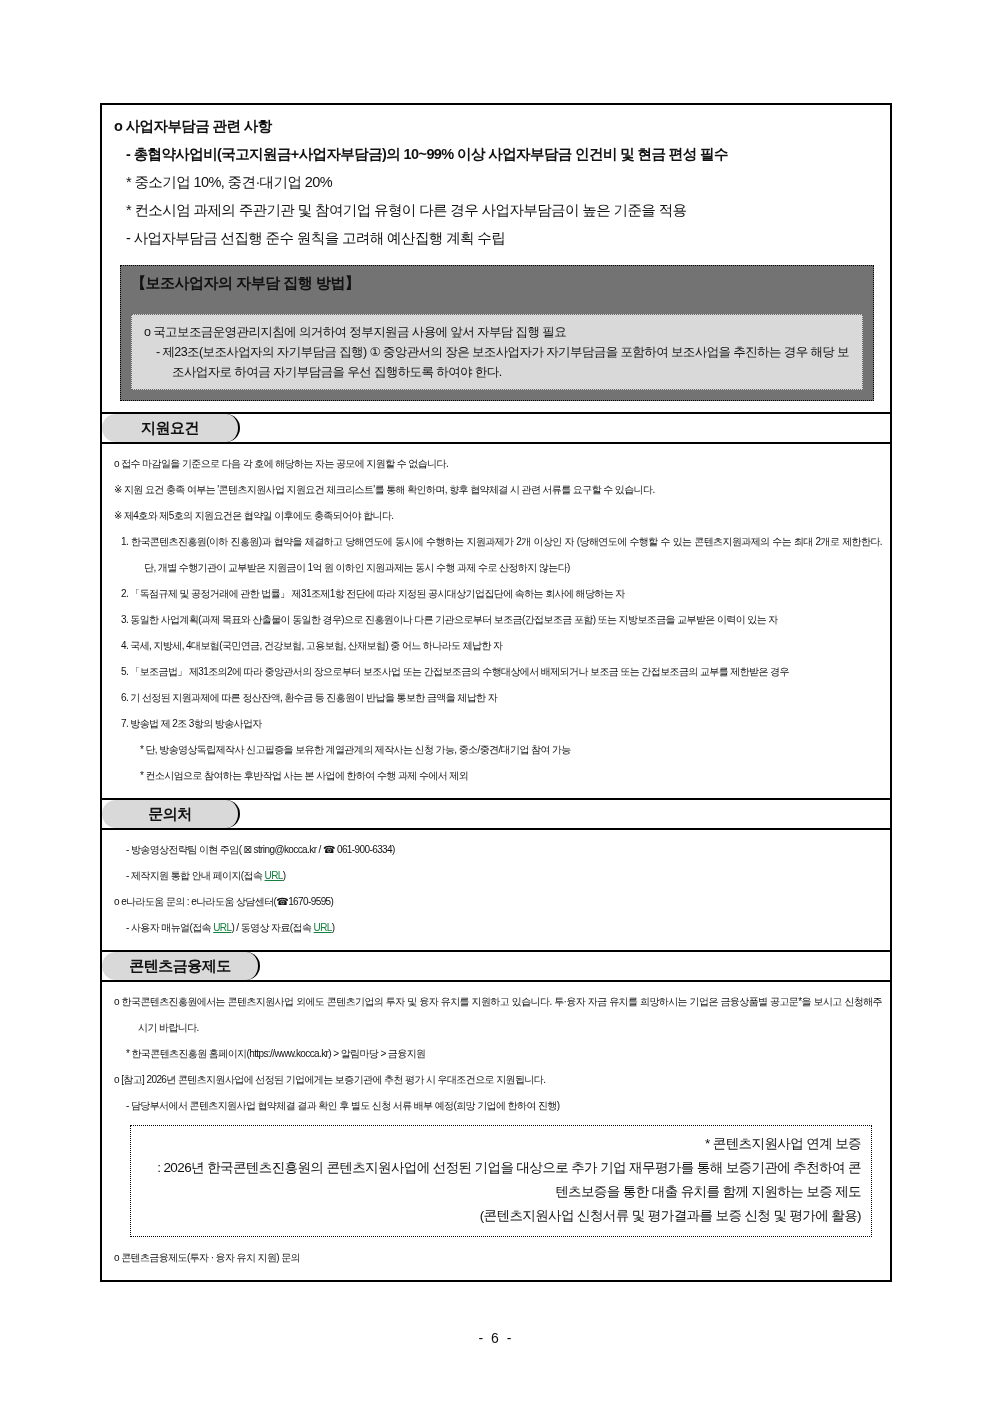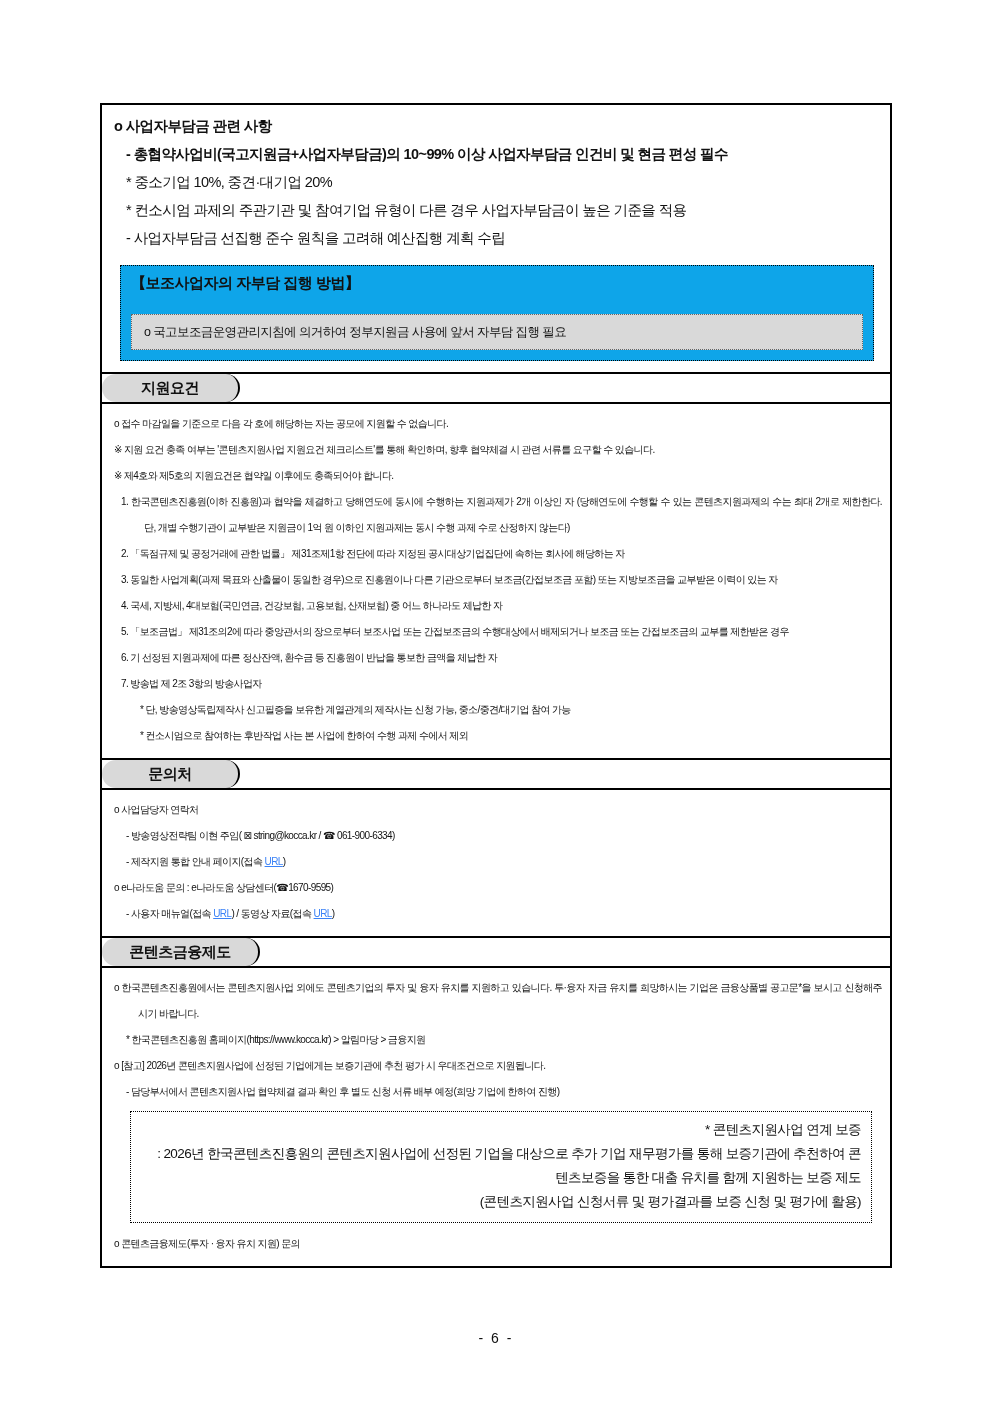--- a/index.html
+++ b/index.html
@@ -64,21 +64,21 @@
   .l-o    { padding-left: 32px; text-indent: -24px; }   
   .l-dash { padding-left: 42px; text-indent: -22px; }   
   .l-num  { padding-left: 38px; text-indent: -23px; }   
   .l-star { padding-left: 52px; text-indent: -18px; }   
 
   
   .callout {
     border: 1.5px dotted #000;
     margin: 13px 8px 2px 14px;
     padding: 8px 10px 10px 10px;
-    background: #0ea5e9;
+    background: #737373;
   }
   .callout-title {
     font-weight: 700;
     font-size: 15px;
     letter-spacing: -0.5px;
     margin-bottom: 8px;
   }
   .callout-inner {
     background: #d9d9d9;
     border: 1.5px dotted #666;
@@ -99,21 +99,21 @@
     margin: 6px 10px 8px 24px;
     padding: 6px 10px 8px 8px;
     background: #fff;
   }
   .guarantee-box .line { font-size: 13.5px; line-height: 24px; text-align: right; }
   .g-star  { padding-left: 14px; text-indent: -12px; }
   .g-colon { padding-left: 28px; text-indent: -14px; }
   .g-paren { padding-left: 28px; }
 
   .link {
-    color: #3b82f6;
+    color: #15803d;
     text-decoration: underline;
     cursor: pointer;
   }
 
   .footer {
     position: absolute;
     left: 0;
     top: 1330px;
     width: 100%;
     text-align: center;
@@ -132,20 +132,21 @@
       <div class="line l-o bold">o 사업자부담금 관련 사항</div>
       <div class="line l-dash bold">- 총협약사업비(국고지원금+사업자부담금)의 10~99% 이상 사업자부담금 인건비 및 현금 편성 필수</div>
       <div class="line l-dash">* 중소기업 10%, 중견·대기업 20%</div>
       <div class="line l-dash">* 컨소시엄 과제의 주관기관 및 참여기업 유형이 다른 경우 사업자부담금이 높은 기준을 적용</div>
       <div class="line l-dash">- 사업자부담금 선집행 준수 원칙을 고려해 예산집행 계획 수립</div>
 
       <div class="callout">
         <div class="callout-title">【보조사업자의 자부담 집행 방법】</div>
         <div class="callout-inner">
           <div class="line ci-o">o 국고보조금운영관리지침에 의거하여 정부지원금 사용에 앞서 자부담 집행 필요</div>
+          <div class="line ci-dash">- 제23조(보조사업자의 자기부담금 집행) ① 중앙관서의 장은 보조사업자가 자기부담금을 포함하여 보조사업을 추진하는 경우 해당 보조사업자로 하여금 자기부담금을 우선 집행하도록 하여야 한다.</div>
         </div>
       </div>
     </div>
 
     <div class="header-row">
       <div class="header-cell">지원요건</div>
       <div class="header-rest"></div>
     </div>
 
     <div class="block">
@@ -162,21 +163,20 @@
       <div class="line l-star">* 단, 방송영상독립제작사 신고필증을 보유한 계열관계의 제작사는 신청 가능, 중소/중견/대기업 참여 가능</div>
       <div class="line l-star">* 컨소시엄으로 참여하는 후반작업 사는 본 사업에 한하여 수행 과제 수에서 제외</div>
     </div>
 
     <div class="header-row">
       <div class="header-cell">문의처</div>
       <div class="header-rest"></div>
     </div>
 
     <div class="block">
-      <div class="line l-o">o 사업담당자 연락처</div>
       <div class="line l-dash">- 방송영상전략팀 이현 주임( ⊠ string@kocca.kr / ☎ 061-900-6334)</div>
       <div class="line l-dash">
         <span>- 제작지원 통합 안내 페이지(접속 </span><a class="link">URL</a><span>)</span>
       </div>
       <div class="line l-o">o e나라도움 문의 : e나라도움 상담센터(☎1670-9595)</div>
       <div class="line l-dash">
         <span>- 사용자 매뉴얼(접속 </span><a class="link">URL</a><span>) / 동영상 자료(접속 </span><a class="link">URL</a><span>)</span>
       </div>
     </div>
 

